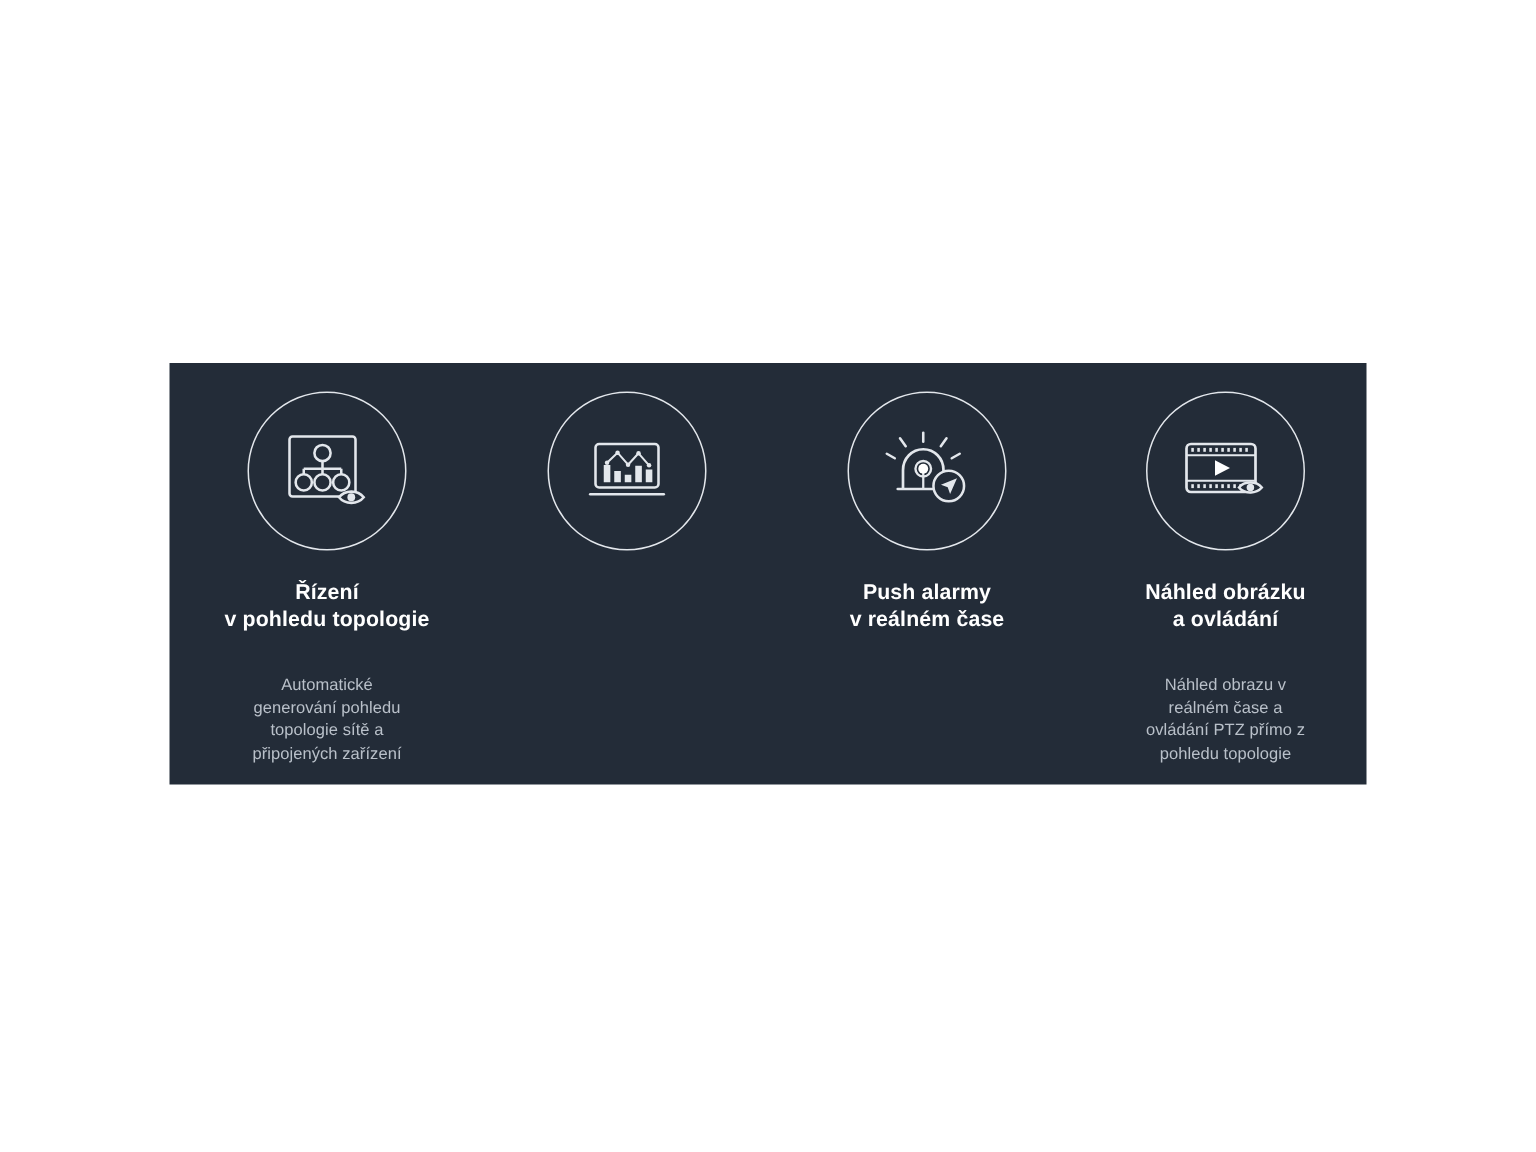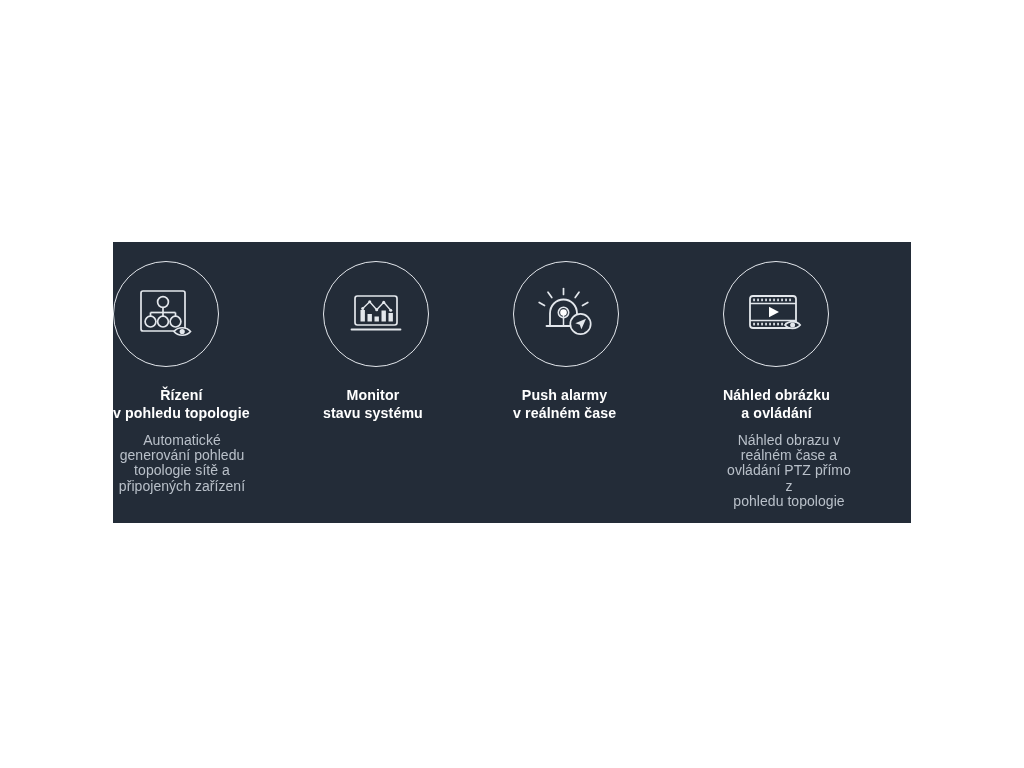--- a/index.html
+++ b/index.html
@@ -31,21 +31,21 @@
     justify-content: flex-start;
     padding: 0;
     box-sizing: border-box;
   }
   .feature-col {
     position: relative;
     box-sizing: border-box;
     padding-top: 19px;
     display: flex;
     flex-direction: column;
-    align-items: flex-start;
+    align-items: center;
     text-align: center;
   }
   .col-0 { width: 210px; margin-left: 0px; }
   .col-1 { width: 190px; margin-left: 0px; }
   .col-2 { width: 210px; margin-left: 0px; }
   .col-3 { width: 188px; margin-left: 0px; }
 
   .icon-circle {
     width: 106px;
     height: 106px;
@@ -62,23 +62,23 @@
   .feature-title {
     margin-top: 20px;
     color: #ffffff;
     font-size: 14.2px;
     font-weight: bold;
     line-height: 17.5px;
     letter-spacing: 0.1px;
     white-space: pre-line;
   }
   .feature-desc {
-    margin-top: 11px;
+    margin-top: 28px;
     color: #b9c0c9;
-    font-size: 14px;
+    font-size: 11px;
     font-weight: normal;
     line-height: 15.2px;
     letter-spacing: 0.05px;
     white-space: pre-line;
   }
   .desc-w-0 { width: 138px; }
   .desc-w-1 { width: 128px; }
   .desc-w-2 { width: 142px; }
   .desc-w-3 { width: 132px; }
 </style>
@@ -129,22 +129,20 @@
             <rect x="40.5" y="25" width="4.4" height="8.5" fill="#e3e7ec"></rect>
             <path d="M14.7 20.5 L21.7 13.8 L28.7 21.8 L35.7 14.2 L42.7 22.2" stroke="#e3e7ec" stroke-width="1.35" fill="none" stroke-linejoin="round"></path>
             <circle cx="14.7" cy="20.5" r="1.5" fill="#e3e7ec"></circle>
             <circle cx="21.7" cy="13.8" r="1.5" fill="#e3e7ec"></circle>
             <circle cx="28.7" cy="21.8" r="1.5" fill="#e3e7ec"></circle>
             <circle cx="35.7" cy="14.2" r="1.5" fill="#e3e7ec"></circle>
             <circle cx="42.7" cy="22.2" r="1.5" fill="#e3e7ec"></circle>
           </svg>
         </span>
       </div>
-      <div class="feature-title">Monitor
-stavu systému</div>
     </div>
 
     <div class="feature-col col-2">
       <div class="icon-circle">
         <span>
           <svg width="58" height="54" viewBox="0 0 58 54" fill="none">
             <path d="M13 39 V26.5 C13 18.5, 19 12.5, 26.5 12.5 C34 12.5, 40 18.5, 40 26.5 V39" stroke="#e3e7ec" stroke-width="1.8" fill="none"></path>
             <path d="M9.5 39 H44" stroke="#e3e7ec" stroke-width="1.8" stroke-linecap="round"></path>
             <path d="M26.5 25.5 V39" stroke="#e3e7ec" stroke-width="1.5"></path>
             <circle cx="26.5" cy="25.5" r="5.2" stroke="#e3e7ec" stroke-width="1.6" fill="none"></circle>

